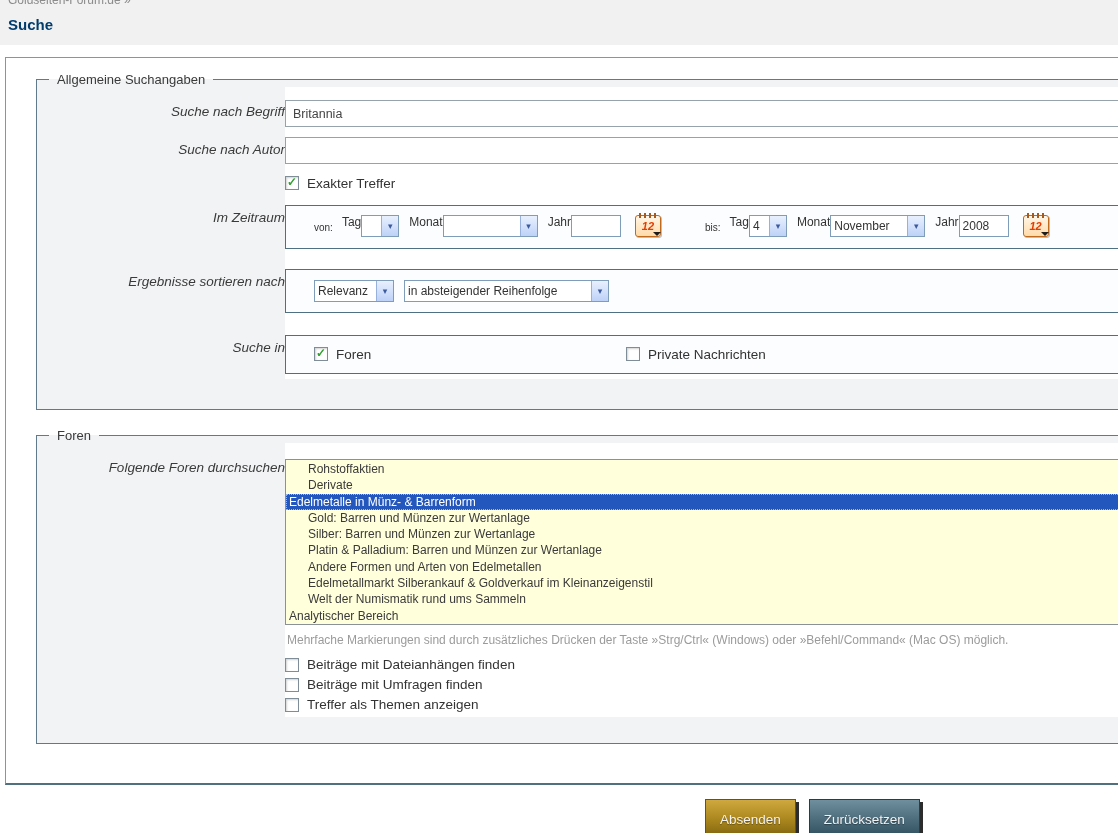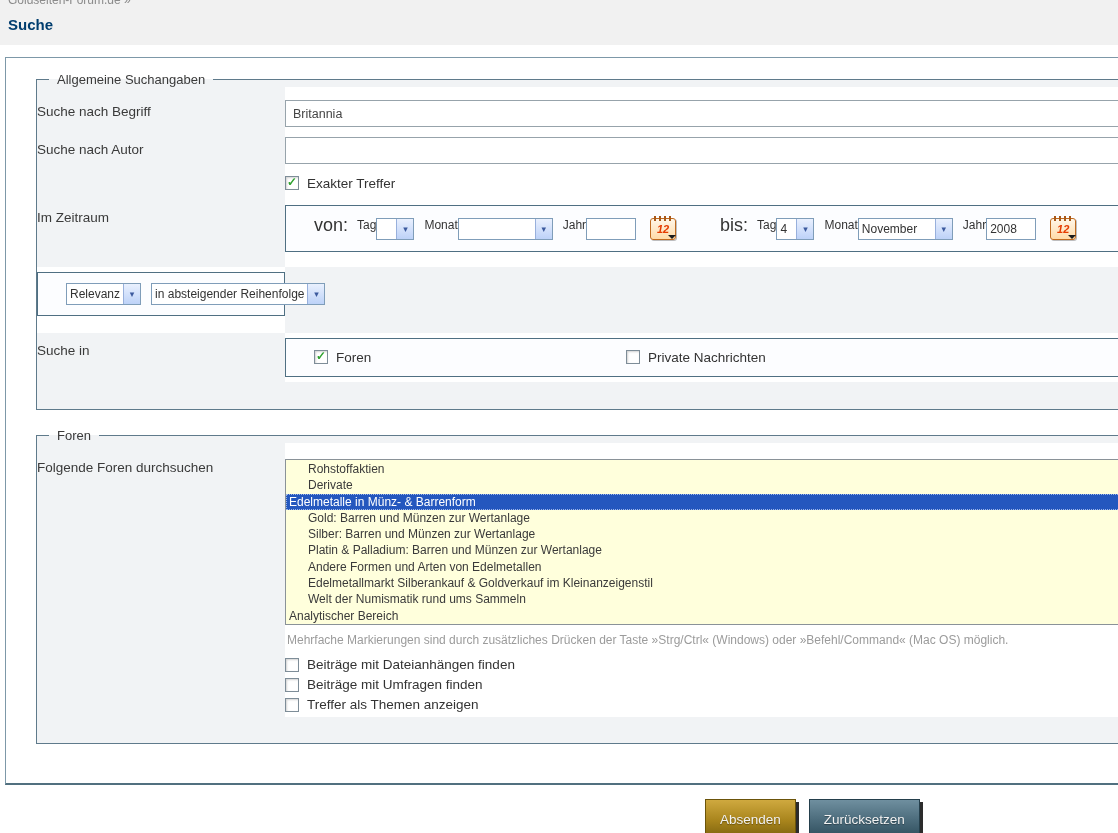--- a/index.html
+++ b/index.html
@@ -11,42 +11,42 @@
   .title { position:absolute; left:8px; top:16px; font-size:15px; font-weight:bold; color:#003d6e; }
   
   .outer { margin:12px 0 0 5px; width:1212px; height:728px; background:#fff;
     border:1px solid #7d98a8; border-bottom:2px solid #51707f; padding:10px 0 0 0; overflow:hidden; }
   fieldset.fs { border:1px solid #5f7a8b; background:#f1f3f5; margin:4px 8px 0 30px;
     min-width:0; overflow:hidden; }
   fieldset.fs1 { height:338px; }
   fieldset.fs2 { margin-top:18px; height:316px; }
   legend { font-size:13px; color:#3a3a3a; margin-left:12px; padding:0 8px; }
   .frow { display:grid; grid-template-columns:248px 1fr; }
-  .lbl { font-size:13.5px; color:#3a3a3a; padding:10px 16px 0 0; }
+  .lbl { font-size:13.5px; color:#3a3a3a; text-align:right; padding:10px 0 0 0;font-style:italic; }
   .lbl.first { padding-top:17px; }
   .val { background:#fff; padding:5px 0; min-width:0; }
   .val.vfirst { padding-top:13px; }
   .val.vcheck { padding:3px 0 9px 0; }
   .txt { display:block; width:100%; height:27px; border:1px solid #97a3ab; background:#fff;
     padding:0 7px; font-family:"Liberation Sans",sans-serif; font-size:12.5px; color:#444; }
   
   .cbrow { display:inline-flex; align-items:center; gap:8px; font-size:13.5px; color:#333; cursor:pointer; }
   .cb { width:14px; height:14px; flex:0 0 14px; border:1px solid #7e8d98; background:#fff;
     box-shadow:inset 1px 1px 2px rgba(0,0,0,.18); display:inline-flex; align-items:center; justify-content:center; }
   .ck { display:none; color:#2fa12f; font-size:12px; font-weight:bold; line-height:1; margin-top:-2px; }
   .cb.checked .ck { display:block; }
   
   .ibox { border:1px solid #4f6f82; background:#fcfdff; }
   .period { padding:9px 0 11px 28px; margin-bottom:10px; }
   .sortbox { padding:10px 0 10px 28px; margin-bottom:12px; display:flex; gap:10px; }
   .scopebox { padding:11px 0 11px 28px; display:flex; align-items:center; }
   .scopebox .cbrow:first-child { width:312px; }
   
   .dgroup { display:flex; align-items:flex-end; }
-  .dlabel { font-size:18px; color:#333; padding:0 7px 4px 0; }
+  .dlabel { font-size:10px; color:#333; padding:0 7px 4px 0; }
   .dlabel.bis { margin-left:44px; }
   .dcol { display:flex; flex-direction:row; margin-right:8px; }
   .dh { font-size:12px; color:#333; margin:0 0 3px 2px; }
   .xpsel { display:inline-flex; align-items:center; justify-content:space-between;
     height:22px; border:1px solid #7f9db9; background:#fff; cursor:pointer; }
   .sval { font-size:12px; color:#333; padding:0 3px; white-space:nowrap; overflow:hidden; }
   .sbtn { width:17px; align-self:stretch; flex:0 0 17px; border-left:1px solid #98b0dc;
     background:linear-gradient(#e9f0fe,#bdd2f8); display:flex; align-items:center;
     justify-content:center; font-size:9px; color:#3c5a9e; }
   .w38{width:38px} .w95{width:95px} .w78{width:80px} .w205{width:205px}
@@ -175,20 +175,21 @@
             </span>
             <span class="cal">
                 <span class="calnum">12</span>
               </span>
           </div>
         </div>
       </div>
     </div>
 
     <div class="frow">
+      <div class="lbl">Ergebnisse sortieren nach</div>
       <div class="val">
         <div class="ibox sortbox">
           <span class="xpsel w78">
             <span class="sval">Relevanz</span>
             <span class="sbtn">
                 <span>▾</span>
               </span>
           </span>
           <span class="xpsel w205">
             <span class="sval">in absteigender Reihenfolge</span>

